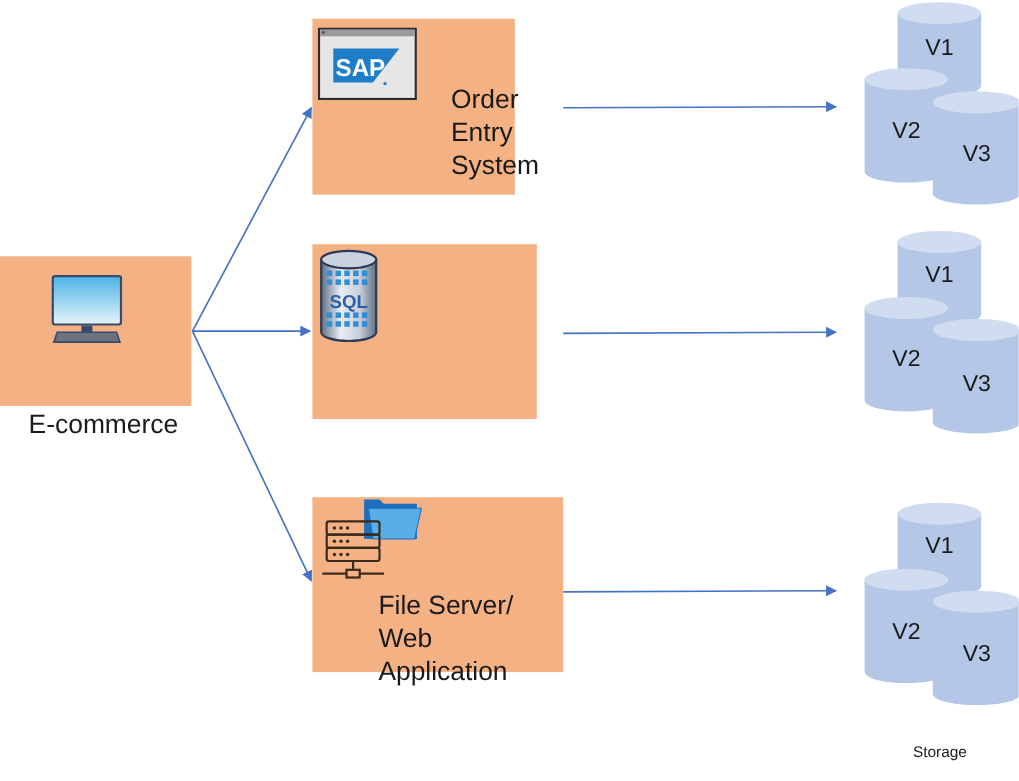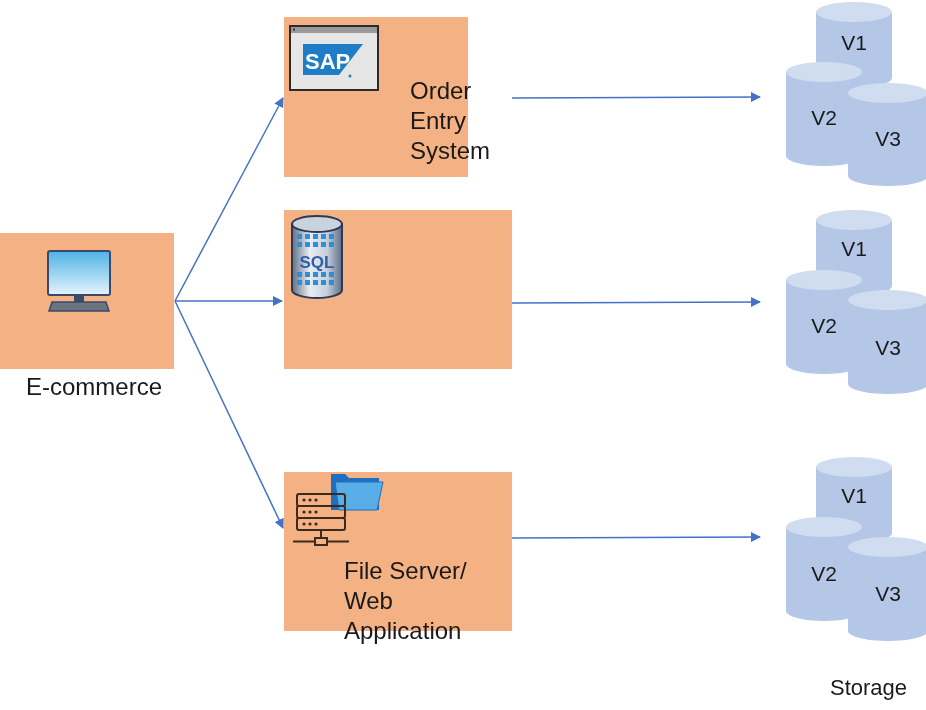--- a/index.html
+++ b/index.html
@@ -4,21 +4,21 @@
 <style>
   html, body { margin: 0; padding: 0; background: #ffffff; }
   body { width: 926px; height: 710px; position: relative; overflow: hidden;
          font-family: "Liberation Sans", "DejaVu Sans", sans-serif; color: #1a1a1a; }
   .box { position: absolute; background: #f4b183; }
   .label { position: absolute; font-size: 24px; line-height: 30px; color: #1a1a1a; white-space: pre-line; }
   #links { position: absolute; left: 0; top: 0; width: 926px; height: 710px; }
   .storage { position: absolute; width: 150px; height: 190px; }
   .storage svg { width: 150px; height: 190px; display: block; }
   .vol-label { font-size: 21px; fill: #1a1a1a; font-family: "Liberation Sans", "DejaVu Sans", sans-serif; }
-  .caption { position: absolute; font-size: 22px; color: #1a1a1a; }
+  .caption { position: absolute; font-size: 14px; color: #1a1a1a; }
   .icon { position: absolute; }
 </style>
 </head>
 <body>
 
 <svg id="links" viewBox="0 0 926 710">
   <defs>
     <marker id="arrowhead" markerWidth="10" markerHeight="10" refX="9" refY="5" orient="auto" markerUnits="userSpaceOnUse">
       <path d="M0,0 L10,5 L0,10 Z" fill="#4472c4"></path>
     </marker>
@@ -53,21 +53,21 @@
     <rect x="4" y="3.5" width="2" height="2" fill="#333"></rect>
     <path d="M14,19 L74,19 L50,50 L14,50 Z" fill="#1f7dc8"></path>
     <text x="16" y="44" font-family="'Liberation Sans', sans-serif" font-weight="bold" font-size="22" fill="#ffffff">SAP</text>
     <circle cx="61" cy="51" r="1.5" fill="#1f7dc8"></circle>
   </svg>
   <div class="label" style="left:126px; top:59px;">Order
 Entry
 System</div>
 </div>
 
-<div class="box" style="left:284px; top:210px; width:228px; height:159px;">
+<div class="box" style="left:284px; top:222px; width:204px; height:159px;">
   <svg class="icon" style="left:5px; top:4px;" width="56" height="86" viewBox="0 0 56 86">
     <defs>
       <linearGradient id="sqlGrad" x1="0" y1="0" x2="1" y2="0">
         <stop offset="0" stop-color="#5f6f85"></stop>
         <stop offset="0.35" stop-color="#e9edf3"></stop>
         <stop offset="0.7" stop-color="#c7cfdb"></stop>
         <stop offset="1" stop-color="#5f6f85"></stop>
       </linearGradient>
     </defs>
     <path d="M3,10 L3,76 A25,8 0 0 0 53,76 L53,10 Z" fill="url(#sqlGrad)" stroke="#2e3a55" stroke-width="2"></path>
@@ -91,21 +91,21 @@
       <rect x="8" y="66" width="5" height="5"></rect>
         <rect x="16" y="66" width="5" height="5"></rect>
         <rect x="24" y="66" width="5" height="5"></rect>
         <rect x="32" y="66" width="5" height="5"></rect>
         <rect x="40" y="66" width="5" height="5"></rect>
     </g>
     <text x="28" y="54" text-anchor="middle" font-family="'Liberation Sans', sans-serif" font-weight="bold" font-size="17" fill="#2e5fa8">SQL</text>
   </svg>
 </div>
 
-<div class="box" style="left:284px; top:452px; width:228px; height:159px;margin-top:20px;">
+<div class="box" style="left:284px; top:452px; width:228px; height:159px;">
   <svg class="icon" style="left:5px; top:0px;" width="95" height="75" viewBox="0 0 95 75">
 
     <path d="M42,2 L56,2 L60,6 L90,6 L90,38 L42,38 Z" fill="#1f6fc0"></path>
     <path d="M46,10 L94,10 L88,38 L50,38 Z" fill="#5aaee8" stroke="#1f6fc0" stroke-width="1"></path>
 
     <g fill="none" stroke="#3b2a1e" stroke-width="2">
       <rect x="8" y="22" width="48" height="12" rx="2"></rect>
       <rect x="8" y="34" width="48" height="12" rx="2"></rect>
       <rect x="8" y="46" width="48" height="12" rx="2"></rect>
       <line x1="32" y1="58" x2="32" y2="66"></line>

